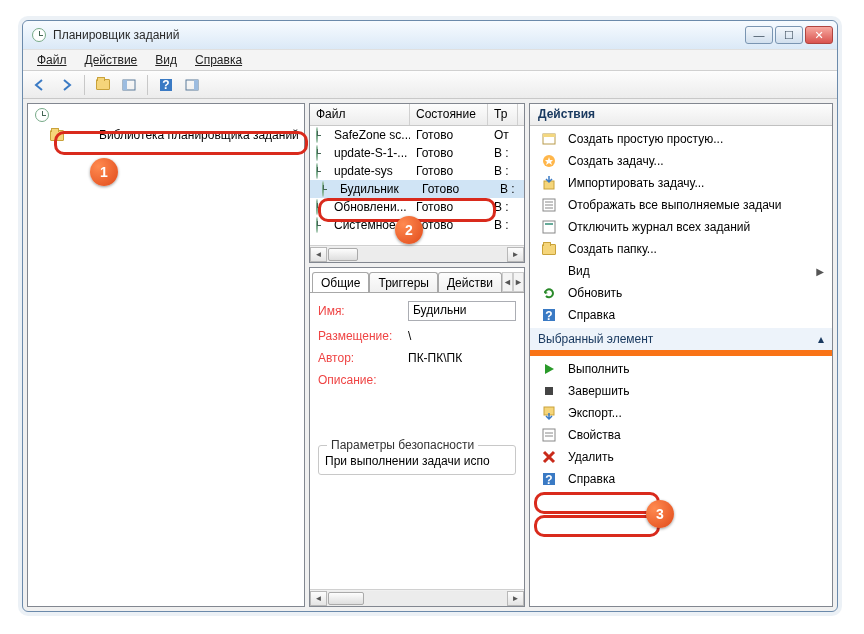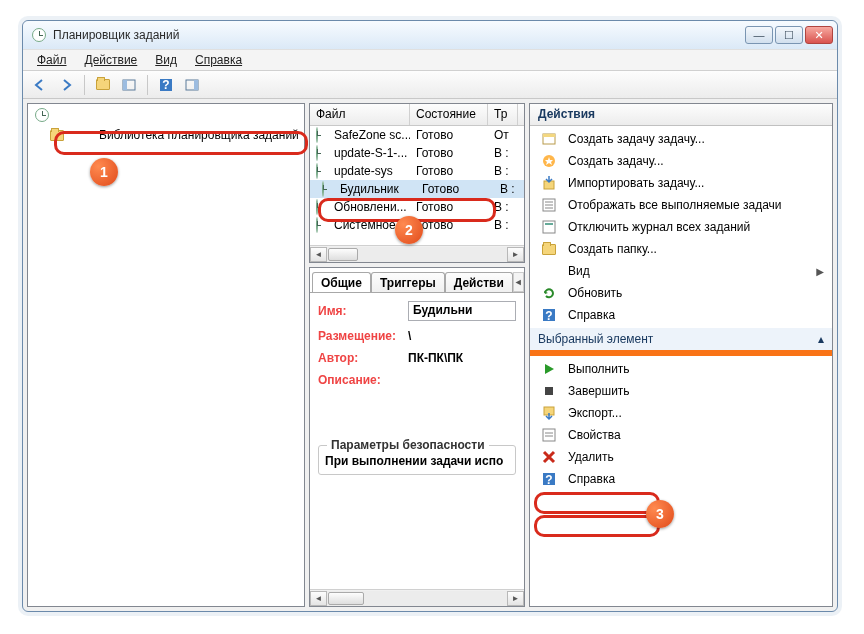--- a/index.html
+++ b/index.html
@@ -42,21 +42,21 @@
 .grid-body { flex: 1; overflow: hidden; position: relative; }
 .grid-row { display: flex; height: 18px; align-items: center; border-bottom: 0; }
 .grid-row.selected { background: #d0e4f5; justify-content: flex-end; }
 .grid-cell { padding: 1px 6px; overflow: hidden; white-space: nowrap; display: flex; align-items: center; }
 .grid-cell .row-icon { width: 14px; height: 14px; margin-right: 4px; flex-shrink: 0; }
 .hscroll { height: 17px; background: #f0f0f0; border-top: 1px solid #d0d0d0; display: flex; align-items: center; }
 .hs-arrow { width: 17px; height: 15px; background: linear-gradient(#fdfdfd,#e4e4e4); border: 1px solid #b8b8b8; display: flex; align-items: center; justify-content: center; font-size: 8px; color: #555; }
 .hs-track { flex: 1; height: 15px; background: #ececec; position: relative; }
 .hs-thumb { position: absolute; height: 13px; top: 1px; background: linear-gradient(#fdfdfd,#dedede); border: 1px solid #aaa; border-radius: 2px; }
 
-.mid-bottom { flex: 1; display: flex; flex-direction: column; margin-top: 4px; font-weight: bold; }
+.mid-bottom { flex: 1; display: flex; flex-direction: column; margin-top: 4px; }
 .tabs { height: 24px; display: flex; align-items: flex-end; padding-left: 2px; background: #fff; overflow: hidden; }
 .tab { padding: 3px 8px; border: 1px solid #a8a8a8; border-bottom: none; background: linear-gradient(#fdfdfd,#efefef); margin-right: 0px; border-radius: 3px 3px 0 0; position: relative; top: 1px; white-space: nowrap; }
 .tab.active { background: #fff; z-index: 2; }
 .tab-nav { width: 16px; height: 20px; border: 1px solid #ccc; display:flex;align-items:center;justify-content:center;font-size:9px;color:#555;margin-left:auto;background:#f4f4f4; }
 .tab-body { flex: 1; border-top: 1px solid #a8a8a8; padding: 8px; background: #fff; overflow: hidden; }
 .form-row { display: flex; margin-bottom: 8px; align-items: center; }
 .form-label { width: 90px; color: #ef4444; }
 .form-input { flex: 1; height: 20px; border: 1px solid #abadb3; padding: 1px 4px; background: #fff; overflow: hidden; white-space: nowrap; }
 .group-box { border: 1px solid #c8c8c8; border-radius: 3px; padding: 8px 6px 6px; margin-top: 58px; position: relative; }
 .group-title { position: absolute; top: -8px; left: 8px; background: #fff; padding: 0 4px; color: #333; }
@@ -288,21 +288,21 @@
     <div class="pane right-pane">
       <div class="actions-head">Действия</div>
       <div class="action-list" id="actions1">
           <div class="action-item">
             <span class="action-icon">
               <svg width="16" height="16">
                 <rect x="2" y="3" width="12" height="10" fill="#fff" stroke="#b89a4a"></rect>
                 <rect x="2" y="3" width="12" height="3" fill="#f3d780"></rect>
               </svg>
             </span>
-            <span>Создать задачу задачу...</span>
+            <span>Создать простую простую...</span>
           </div>
           <div class="action-item">
             <span class="action-icon">
               <svg width="16" height="16">
                 <circle cx="8" cy="8" r="6" fill="#ffb64a"></circle>
                 <path d="M8 4 L9 7 L12 7 L10 9 L11 12 L8 10 L5 12 L6 9 L4 7 L7 7 Z" fill="#fff"></path>
               </svg>
             </span>
             <span>Создать задачу...</span>
           </div>

